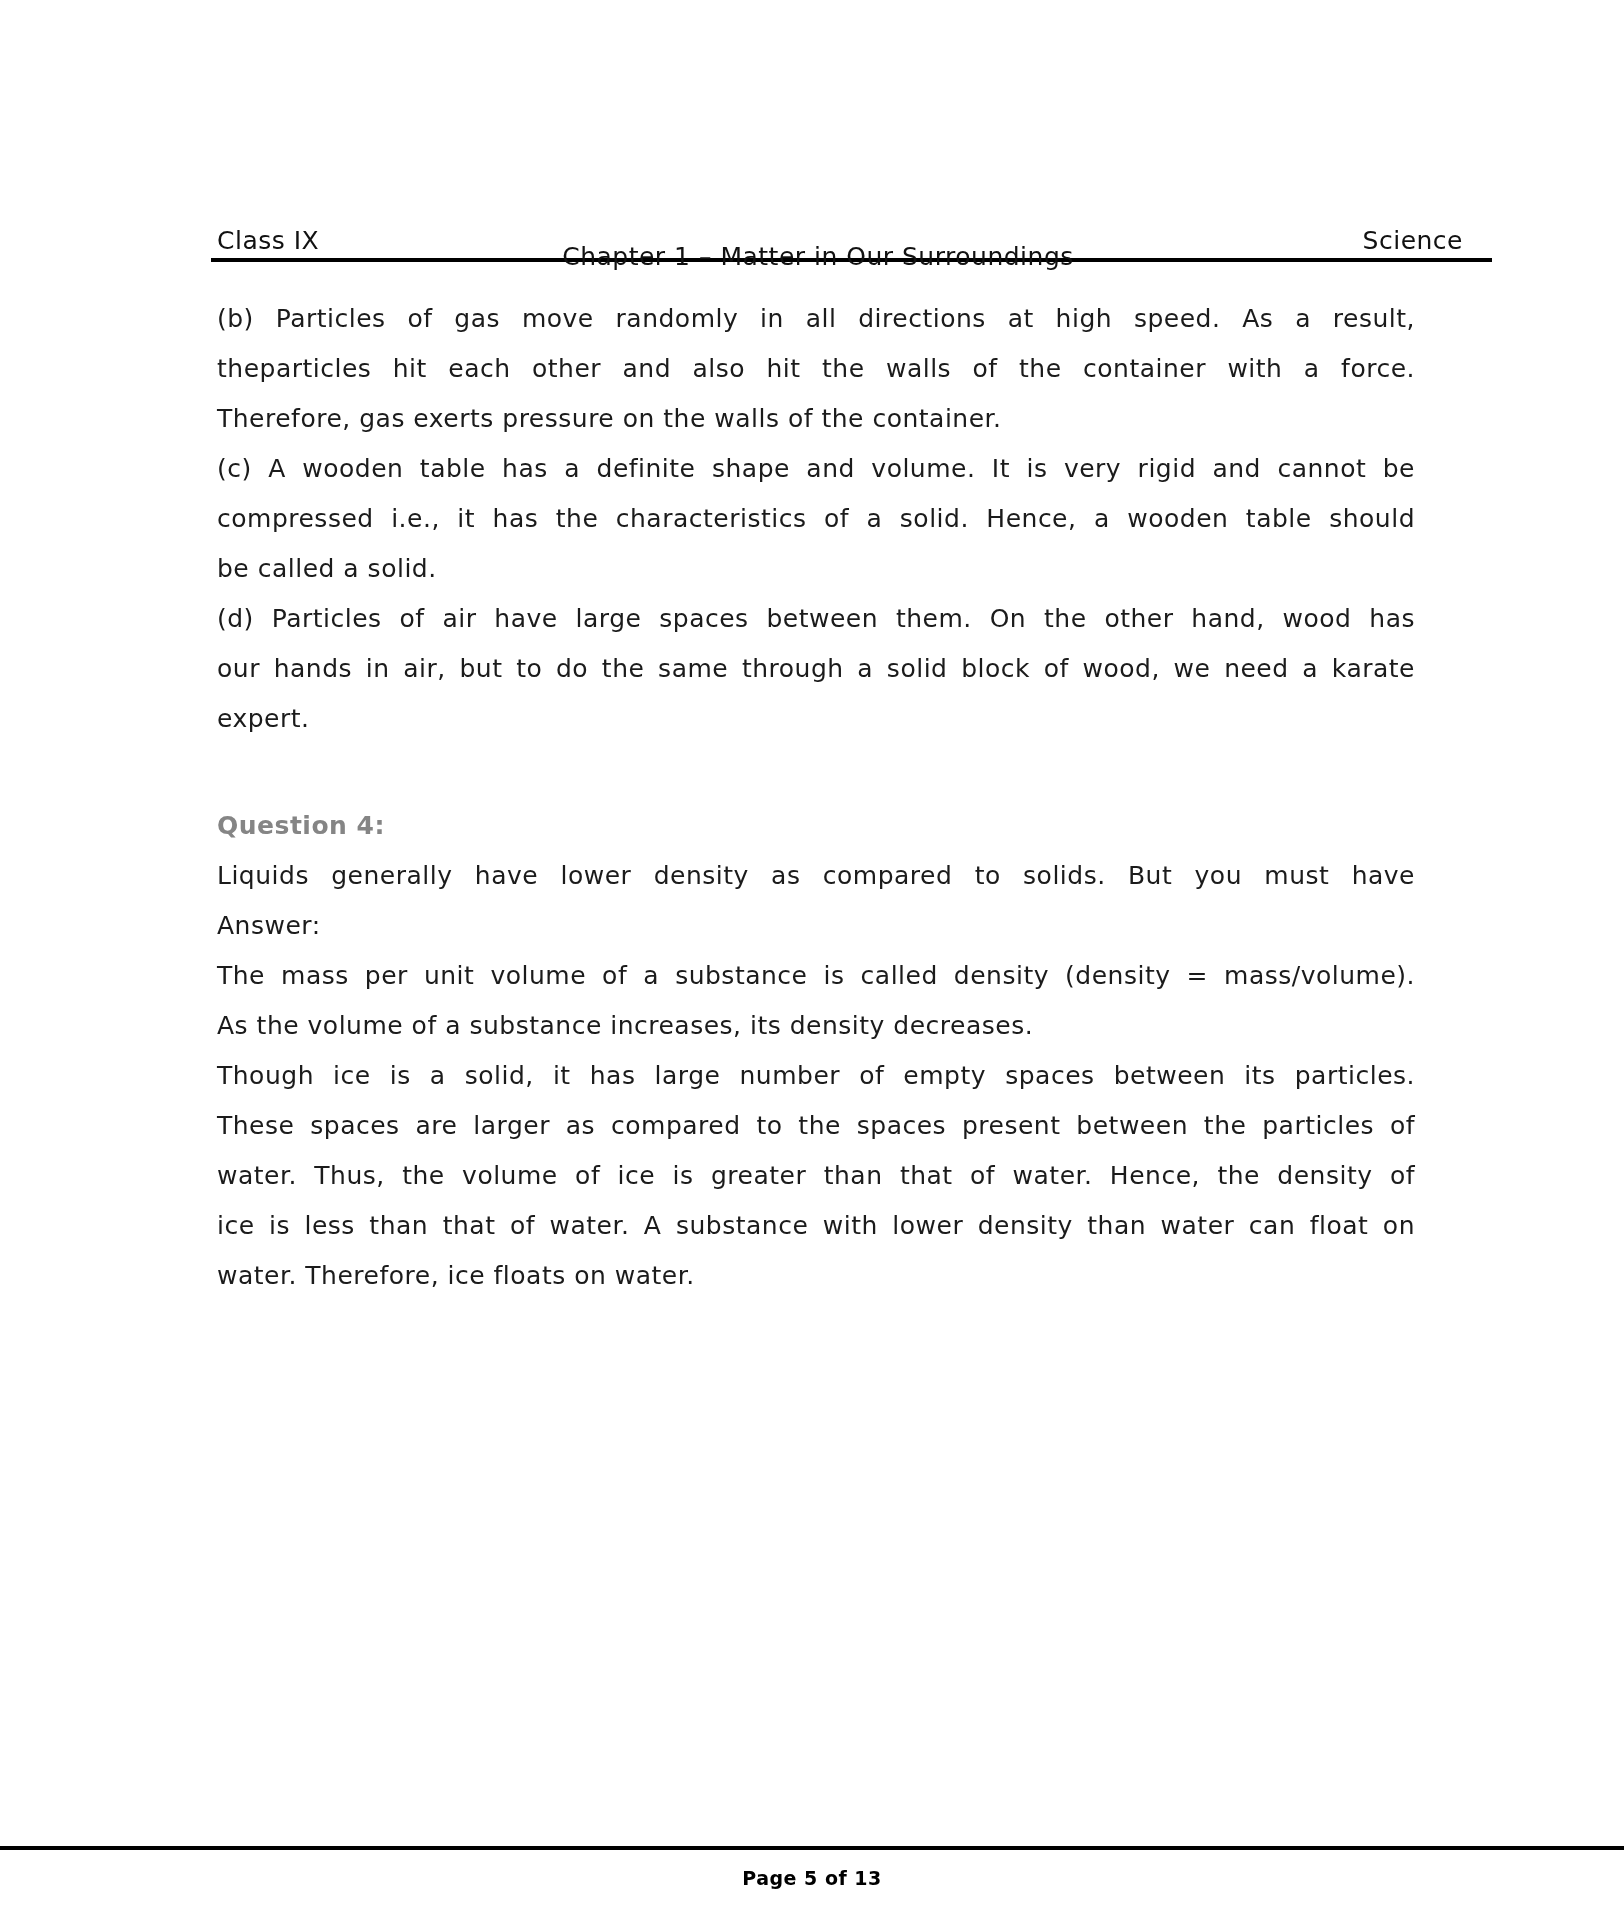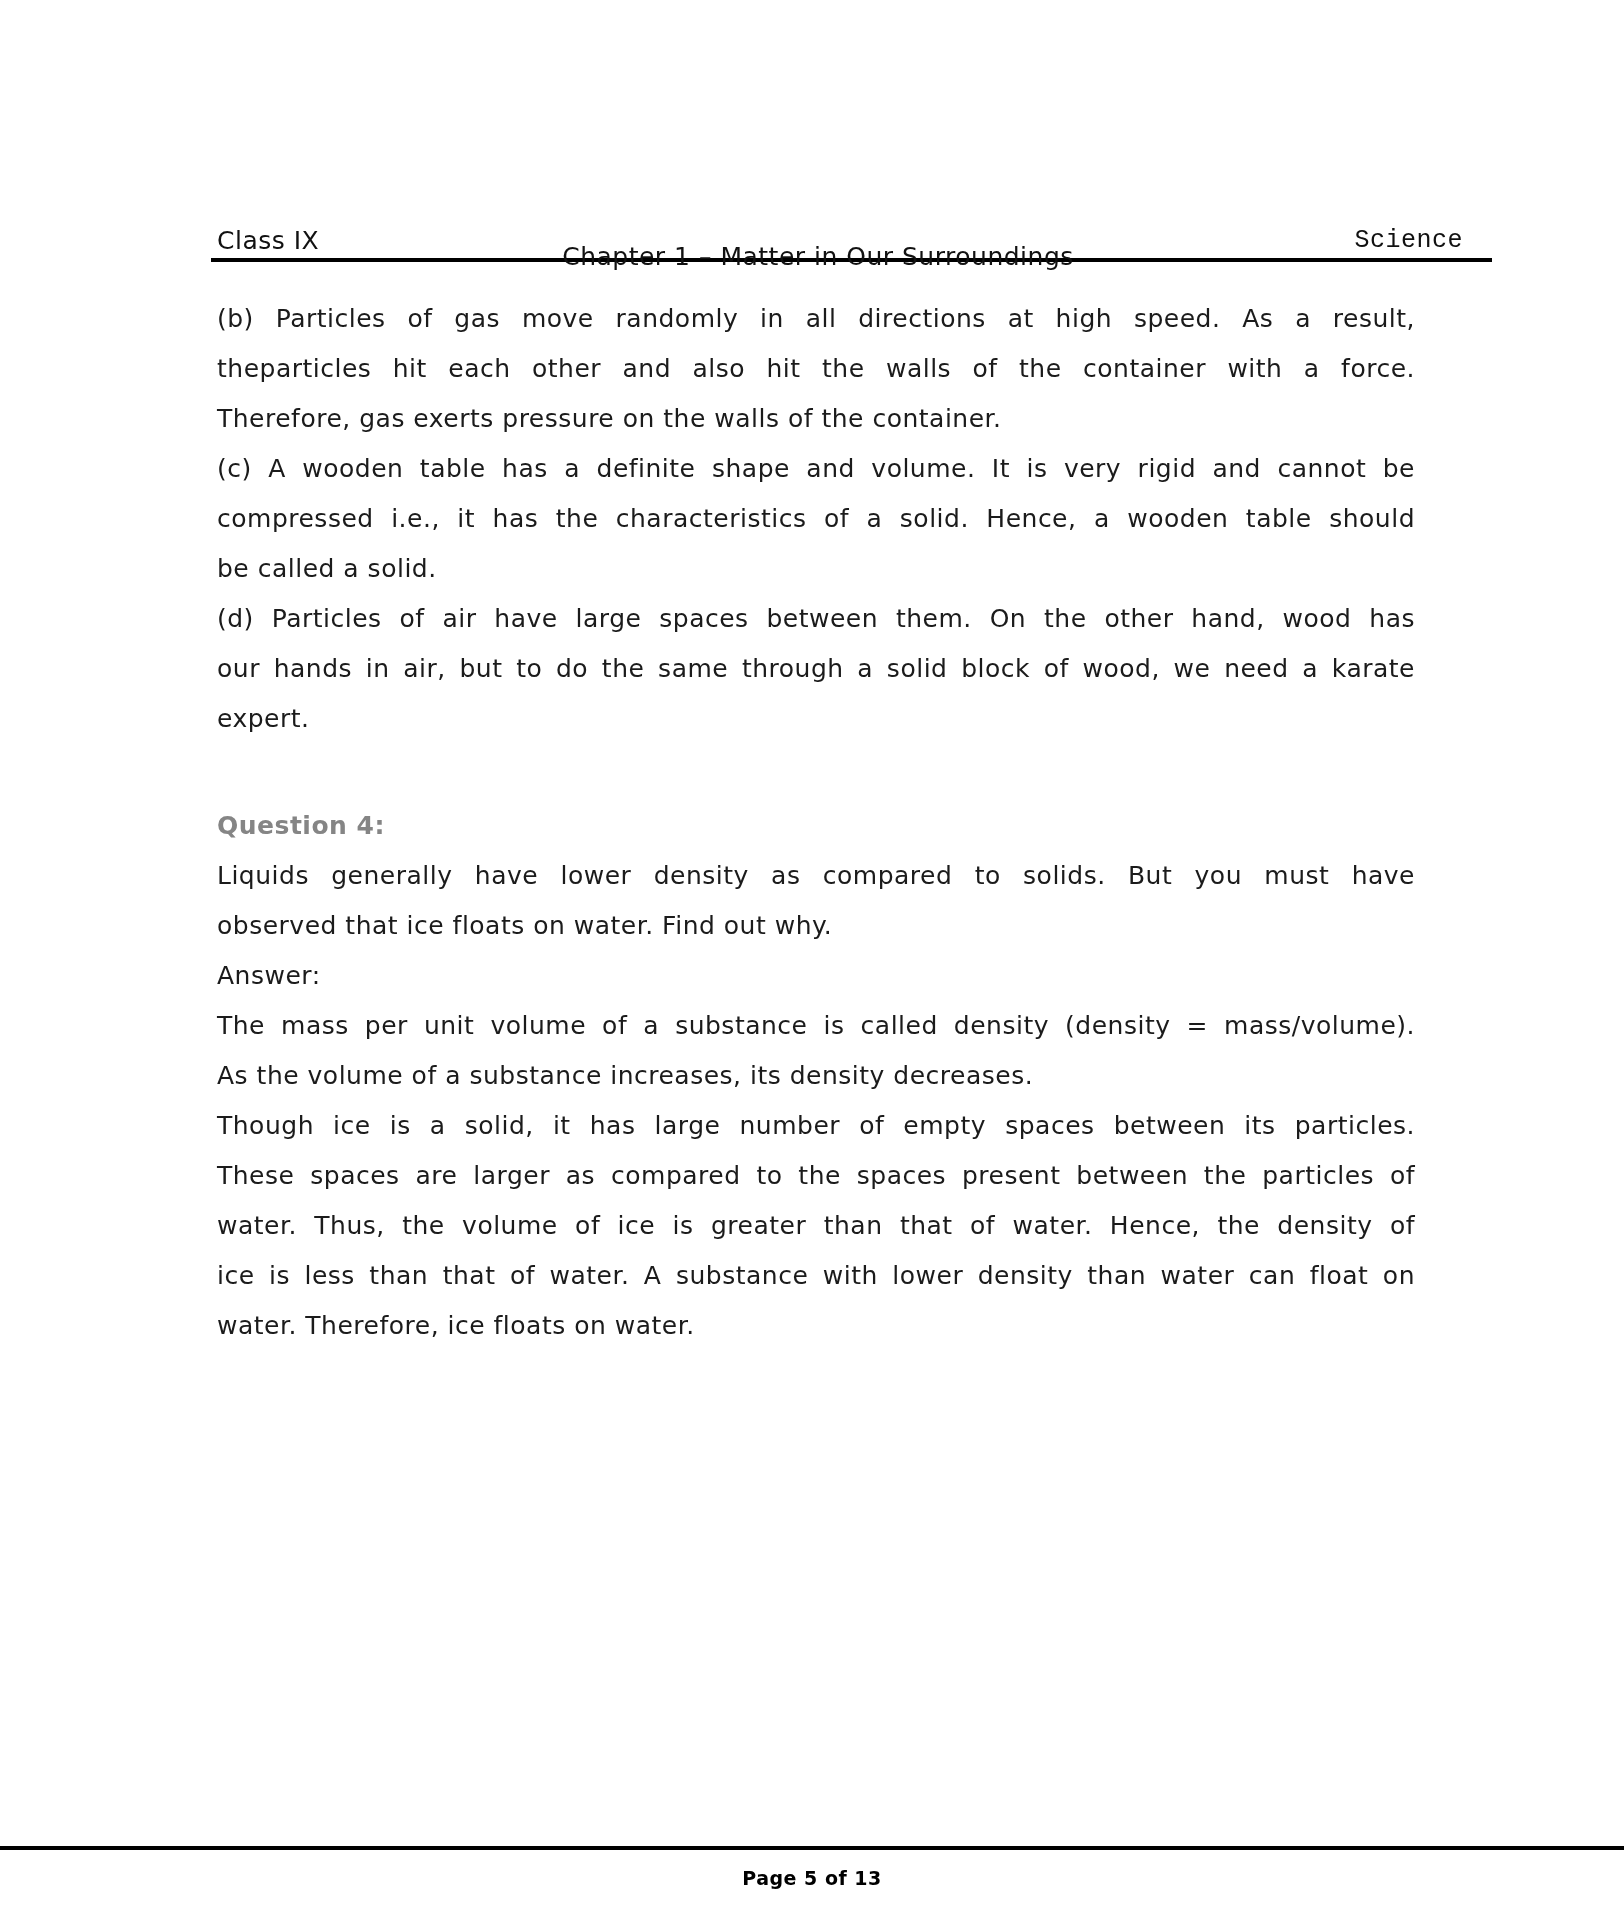--- a/index.html
+++ b/index.html
@@ -25,21 +25,21 @@
     width: 1281px;
     height: 32px;
     border-bottom: 4px solid #000000;
     font-size: 25px;
     line-height: 30px;
     letter-spacing: 0.5px;
     color: #111111;
   }
   .header .h-left   { position: absolute; left: 6px;  top: 0; }
   .header .h-center { position: absolute; left: 607px; top: 16px; transform: translateX(-50%); white-space: nowrap; }
-  .header .h-right  { position: absolute; right: 29px; top: 0; font-family: Liberation Mono, monospace; }
+  .header .h-right  { position: absolute; right: 29px; top: 0; }
   
   .content {
     position: absolute;
     left: 217px;
     top: 294px;
     width: 1198px;
     font-size: 25px;
     letter-spacing: 0.5px;
   }
   .line {
@@ -103,21 +103,20 @@
       </div>
       <div>
         <div class="line just">(d) Particles of air have large spaces between them. On the other hand, wood has</div>
         <div class="line just">our hands in air, but to do the same through a solid block of wood, we need a karate</div>
         <div class="line">expert.</div>
       </div>
       <div class="gap" style="height: 57px;"></div>
       <div class="line q-heading" style="color: rgb(133, 133, 133);">Question 4:</div>
       <div>
         <div class="line just">Liquids generally have lower density as compared to solids. But you must have</div>
-        <div class="line">observed that ice floats on water. Find out why.</div>
       </div>
       <div>
         <div class="line">Answer:</div>
       </div>
       <div>
         <div class="line just">The mass per unit volume of a substance is called density (density = mass/volume).</div>
         <div class="line">As the volume of a substance increases, its density decreases.</div>
       </div>
       <div>
         <div class="line just">Though ice is a solid, it has large number of empty spaces between its particles.</div>

